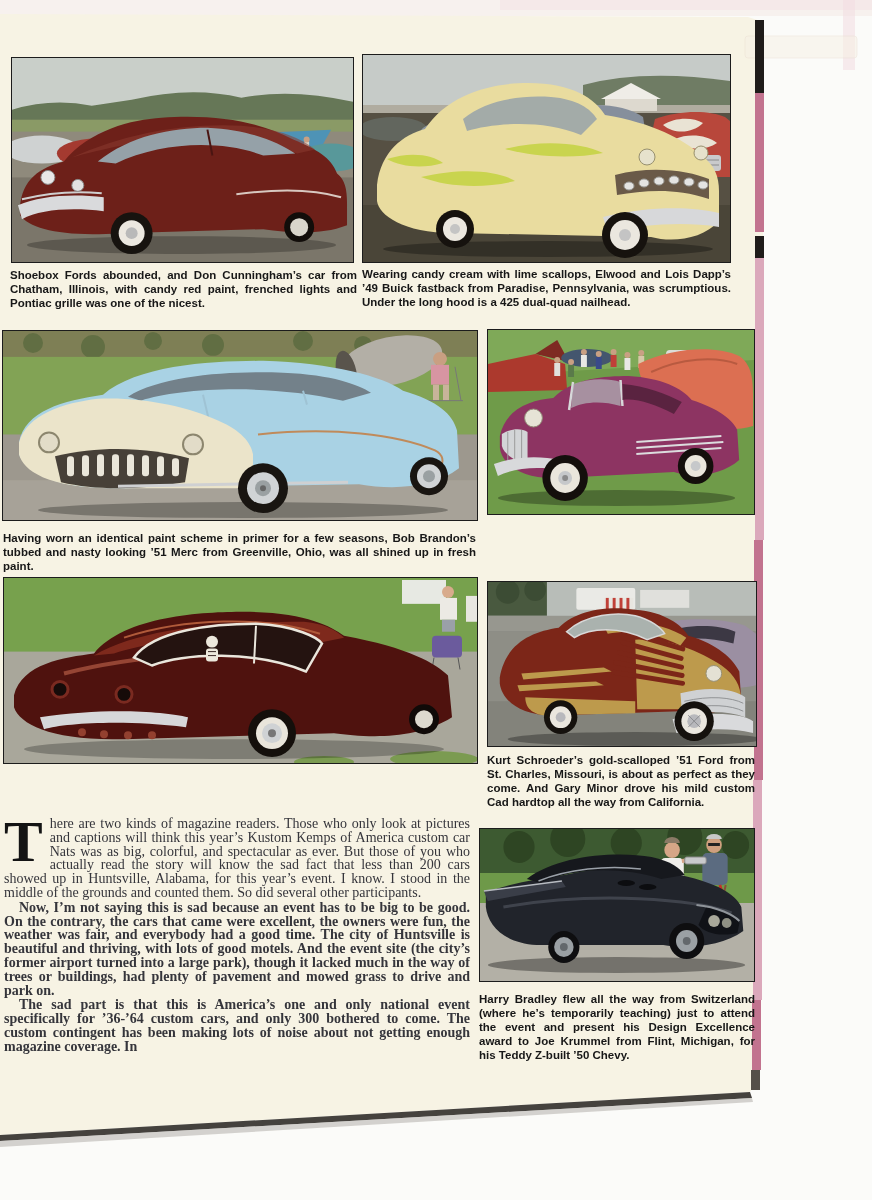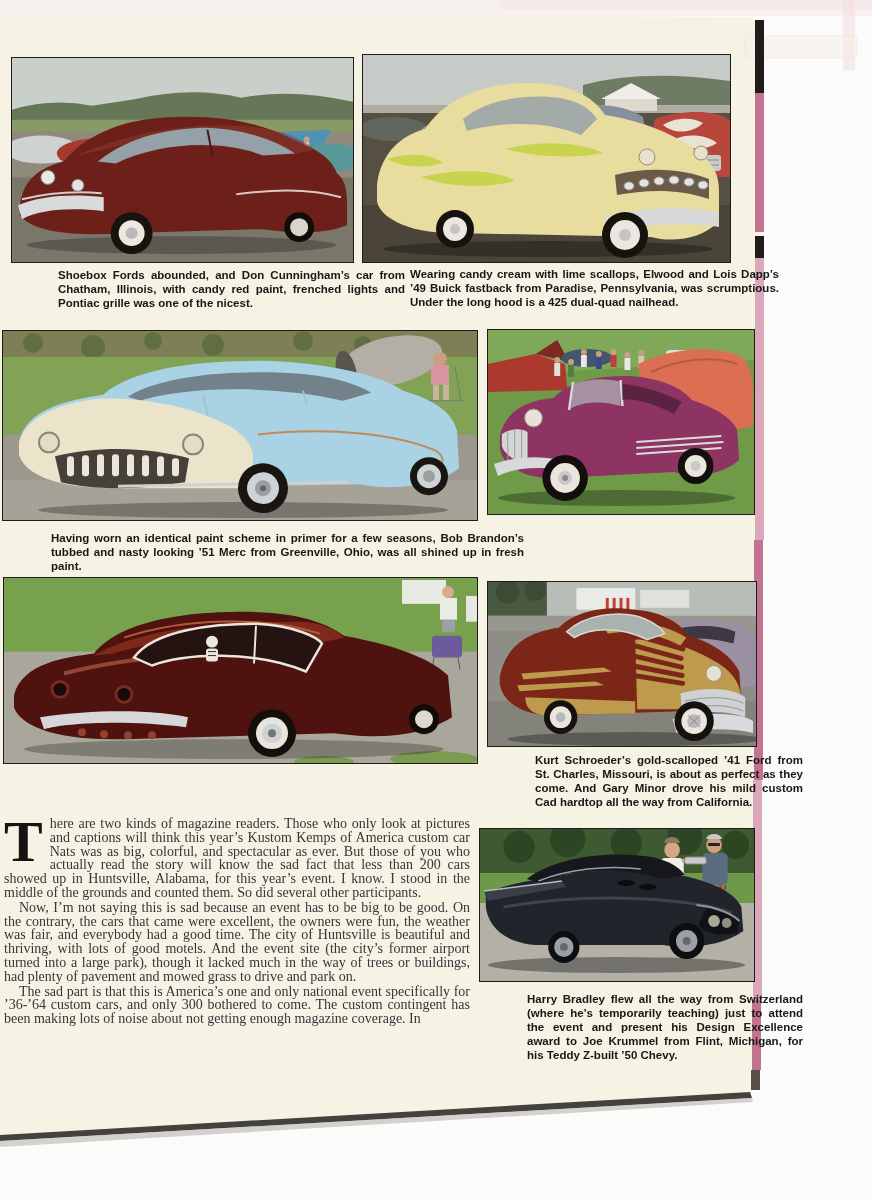--- a/index.html
+++ b/index.html
@@ -10,33 +10,33 @@
   .photo{position:absolute;border:1px solid #1c1c1c;background:#777;box-sizing:border-box;}
   .photo svg{width:100%;height:100%;}
   .p1{left:11px;top:57px;width:343px;height:206px}
   .p2{left:362px;top:54px;width:369px;height:209px}
   .p3{left:2px;top:330px;width:476px;height:191px}
   .p4{left:487px;top:329px;width:268px;height:186px}
   .p5{left:3px;top:577px;width:475px;height:187px}
   .p6{left:487px;top:581px;width:270px;height:166px}
   .p7{left:479px;top:828px;width:276px;height:154px}
   .caption{position:absolute;font-weight:700;font-size:11.5px;line-height:14px;
-           color:#171717;text-align:justify;text-align-last:left;letter-spacing:0;margin-left:48px;}
+           color:#171717;text-align:justify;text-align-last:left;letter-spacing:0;}
   .c1{left:10px;top:268px;width:347px}
   .c2{left:362px;top:267px;width:369px}
   .c3{left:3px;top:531px;width:473px}
   .c4{left:487px;top:522px;width:266px}
   .c5{left:3px;top:769px;width:470px}
   .c6{left:487px;top:753px;width:268px}
   .c7{left:479px;top:992px;width:276px}
   .article{position:absolute;left:4px;top:817px;width:466px;
            font-family:"Liberation Serif",serif;font-size:14px;line-height:13.8px;
            color:#35353b;text-align:justify;}
   .article p{margin:0;}
-  .article p + p{text-indent:15px;margin-top:1px;}
+  .article p + p{text-indent:15px;margin-top:1px;font-weight:bold;}
   .dropcap{float:left;font-family:"Liberation Serif",serif;font-weight:700;
            font-size:58px;line-height:44px;color:#141414;margin:3px 7px 0 0;}
 </style>
 </head>
 <body>
 
 <div id="canvas">
 
   <svg class="bg" width="872" height="1200" viewBox="0 0 872 1200">
     <rect width="872" height="1200" fill="#fbfbf9"></rect>
@@ -391,21 +391,21 @@
         <circle cx="86" cy="118" r="4" fill="#63686c"></circle>
       <circle cx="212" cy="112" r="18" fill="#0e0e10"></circle>
         <circle cx="212" cy="112" r="11" fill="#9aa0a4"></circle>
         <circle cx="212" cy="112" r="4" fill="#63686c"></circle>
     </svg>
   </figure>
 
   <div class="caption c1">Shoebox Fords abounded, and Don Cunningham’s car from Chatham, Illinois, with candy red paint, frenched lights and Pontiac grille was one of the nicest.</div>
   <div class="caption c2">Wearing candy cream with lime scallops, Elwood and Lois Dapp’s ’49 Buick fastback from Paradise, Pennsylvania, was scrumptious. Under the long hood is a 425 dual-quad nailhead.</div>
   <div class="caption c3">Having worn an identical paint scheme in primer for a few seasons, Bob Brandon’s tubbed and nasty looking ’51 Merc from Greenville, Ohio, was all shined up in fresh paint.</div>
-  <div class="caption c6">Kurt Schroeder’s gold-scalloped ’41 Ford from St. Charles, Missouri, is about as perfect as they come. And Gary Minor drove his mild custom Cad hardtop all the way from California.</div>
+  <div class="caption c6">Kurt Schroeder’s gold-scalloped ’51 Ford from St. Charles, Missouri, is about as perfect as they come. And Gary Minor drove his mild custom Cad hardtop all the way from California.</div>
   <div class="caption c7">Harry Bradley flew all the way from Switzerland (where he’s temporarily teaching) just to attend the event and present his Design Excellence award to Joe Krummel from Flint, Michigan, for his Teddy Z-built ’50 Chevy.</div>
 
   <div class="article">
     <p><span class="dropcap">T</span><span>here are two kinds of magazine readers. Those who only look at pictures and captions will think this year’s Kustom Kemps of America custom car Nats was as big, colorful, and spectacular as ever. But those of you who actually read the story will know the sad fact that less than 200 cars showed up in Huntsville, Alabama, for this year’s event. I know. I stood in the middle of the grounds and counted them. So did several other participants.</span></p>
     <p>Now, I’m not saying this is sad because an event has to be big to be good. On the contrary, the cars that came were excellent, the owners were fun, the weather was fair, and everybody had a good time. The city of Huntsville is beautiful and thriving, with lots of good motels. And the event site (the city’s former airport turned into a large park), though it lacked much in the way of trees or buildings, had plenty of pavement and mowed grass to drive and park on.</p>
     <p>The sad part is that this is America’s one and only national event specifically for ’36-’64 custom cars, and only 300 bothered to come. The custom contingent has been making lots of noise about not getting enough magazine coverage. In</p>
   </div>
 
 </div>
 

